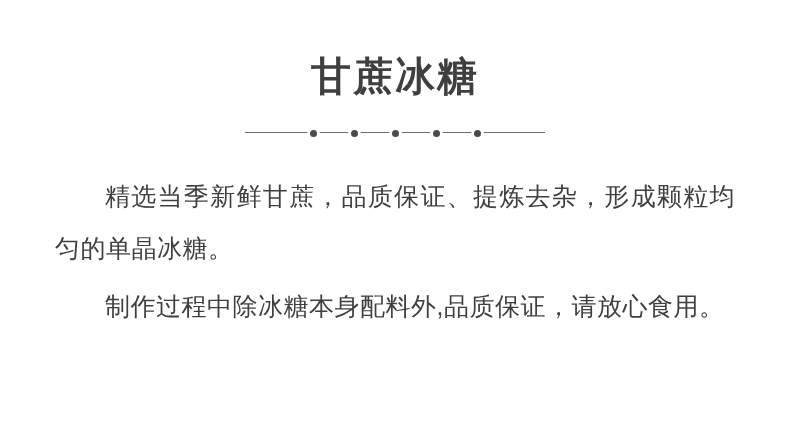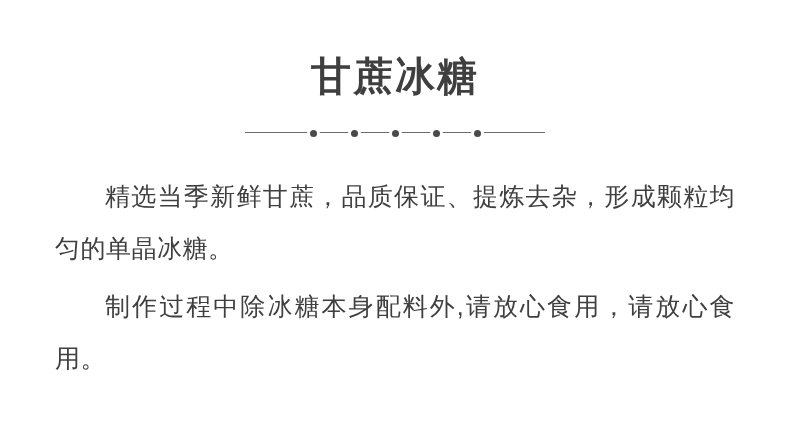--- a/index.html
+++ b/index.html
@@ -95,16 +95,16 @@
       <span class="dot"></span>
       <span class="dot"></span>
       <span class="dot"></span>
       <span class="dot"></span>
       <span class="dot"></span>
     </div>
   </div>
 
   <div class="body-text">
     <p class="para">精选当季新鲜甘蔗，品质保证、提炼去杂，形成颗粒均匀的单晶冰糖。</p>
-    <p class="para">制作过程中除冰糖本身配料外,请放心食用，请放心食用。</p>
+    <p class="para">制作过程中除冰糖本身配料外,品质保证，请放心食用。</p>
   </div>
 
 </div>
 
 </body></html>

